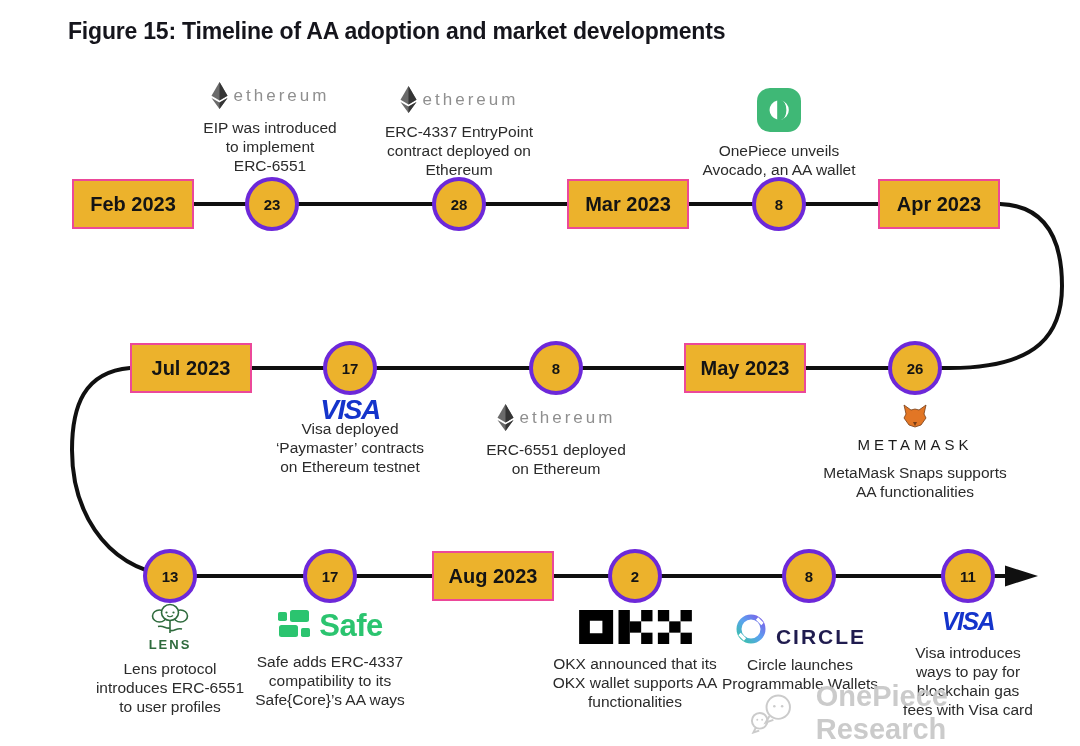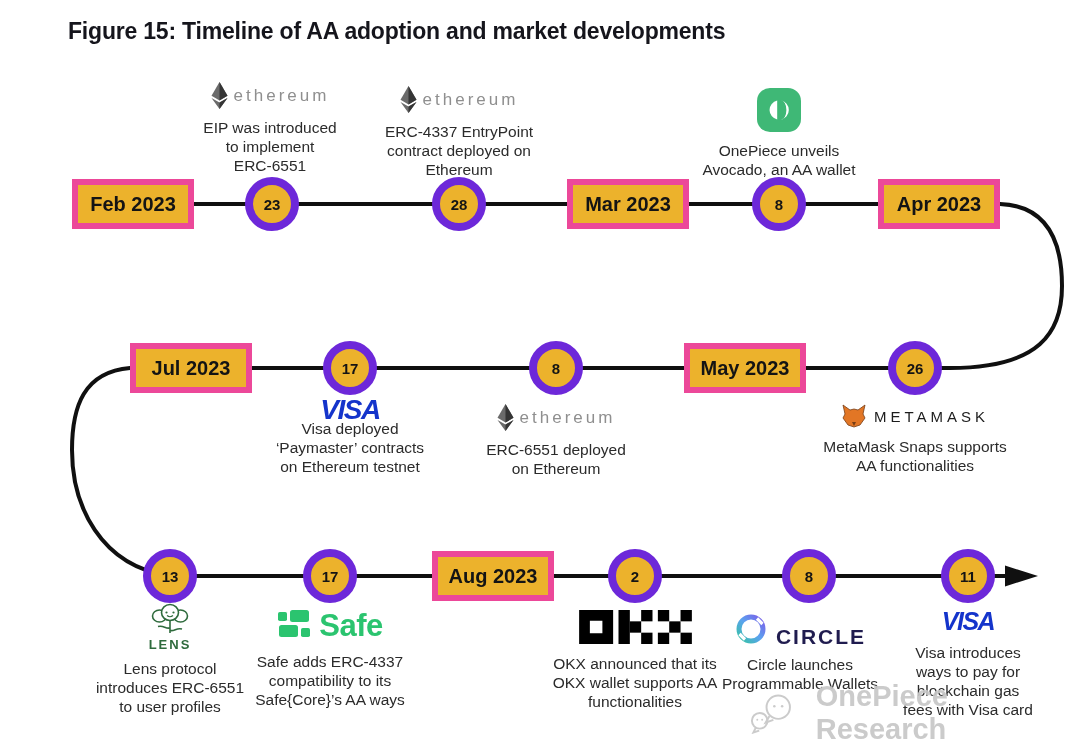--- a/index.html
+++ b/index.html
@@ -11,37 +11,37 @@
   html,body{margin:0;padding:0;background:#ffffff;}
   body{font-family:"Liberation Sans", sans-serif;}
   .canvas{position:relative;width:1080px;height:746px;background:#fff;overflow:hidden;padding-left:21px;}
 
   .title{position:absolute;left:68px;top:18px;margin:0;font-size:23px;font-weight:700;
          color:#15151c;letter-spacing:-0.2px;}
 
   svg.conn{position:absolute;left:0;top:0;z-index:1;}
 
   .date-box{position:absolute;z-index:3;width:122px;height:50px;background:var(--gold);
-            border:6px solid #ec4899;display:flex;align-items:center;justify-content:center;
+            border:2px solid #ec4899;display:flex;align-items:center;justify-content:center;
             font-size:20px;font-weight:700;color:#141414;}
   .day{position:absolute;z-index:3;width:54px;height:54px;border-radius:50%;background:var(--gold);
-       border:8px solid #6d28d9;display:flex;align-items:center;justify-content:center;
+       border:4px solid #6d28d9;display:flex;align-items:center;justify-content:center;
        font-size:15px;font-weight:700;color:#141414;}
 
   .ann{position:absolute;z-index:2;display:flex;flex-direction:column;align-items:center;
        text-align:center;color:var(--ink);font-size:15.5px;line-height:19px;}
   .ann .lines{margin-top:9px;}
 
   .eth-brand{display:flex;align-items:center;gap:6px;color:var(--ethgray);font-size:17px;
              letter-spacing:3px;font-weight:400;}
   .visa-word{font-style:italic;font-weight:700;color:var(--visa);letter-spacing:-1.5px;}
   .visa-lg{font-size:28px;} .visa-sm{font-size:25px;}
   .inst-icon{width:44px;height:44px;border-radius:13px;background:var(--inst);
              display:flex;align-items:center;justify-content:center;}
-  .mm-brand{display:flex;align-items:center;gap:7px;}
+  .mm-brand{display:flex;align-items:center;gap:7px;flex-direction:column;}
   .mm-word{font-size:15px;letter-spacing:4px;color:#1c1c1c;font-weight:500;}
   .lens-brand{display:flex;flex-direction:column;align-items:center;}
   .lens-word{font-size:13px;font-weight:700;letter-spacing:2px;color:var(--lens);margin-top:-3px;}
   .safe-brand{display:flex;align-items:center;gap:8px;}
   .safe-word{font-size:31px;font-weight:700;color:var(--safe);letter-spacing:-0.5px;}
   .circle-brand{display:flex;align-items:flex-end;gap:8px;}
   .circle-word{font-size:21px;font-weight:600;letter-spacing:2px;color:var(--cnavy);}
 
   .watermark{position:absolute;z-index:6;left:748px;top:680px;display:flex;align-items:center;
              gap:17px;opacity:0.92;pointer-events:none;}

